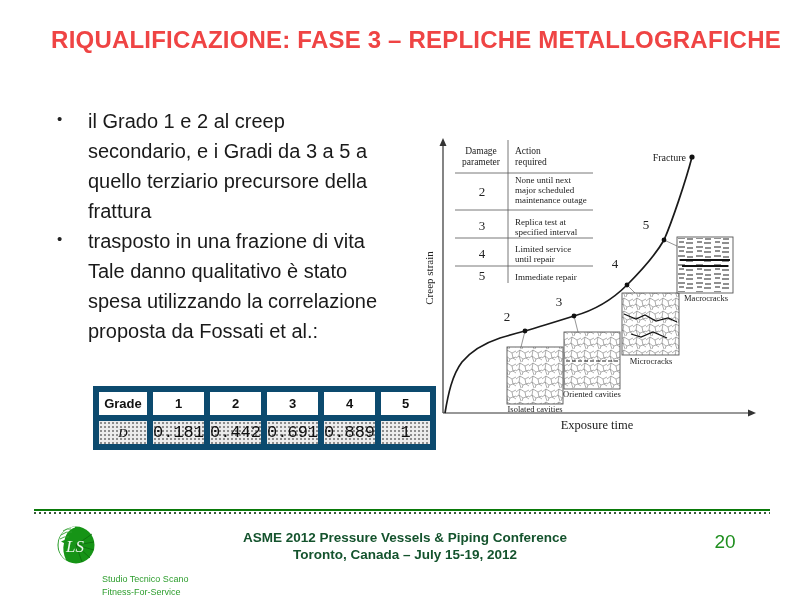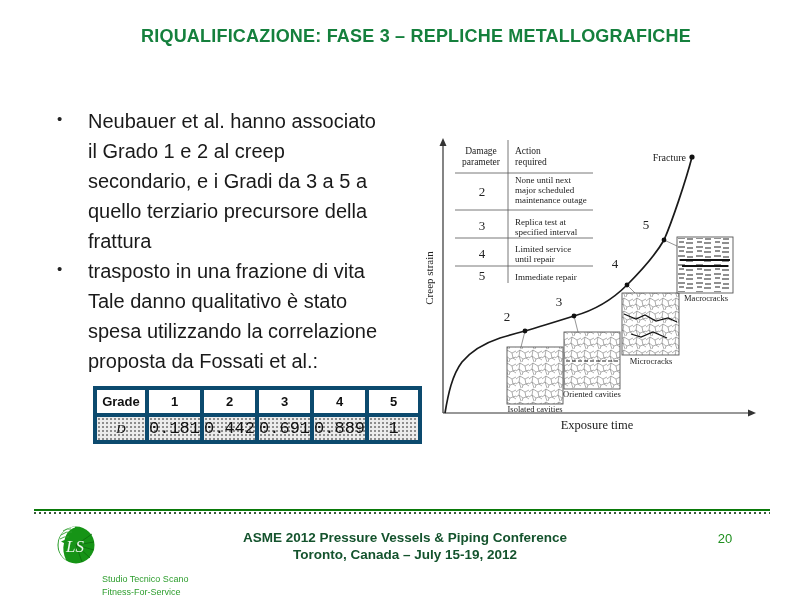--- a/index.html
+++ b/index.html
@@ -1,31 +1,31 @@
 <!DOCTYPE html>
 <html><head>
 <meta charset="utf-8">
 <style>
   html,body{margin:0;padding:0;background:#ffffff;}
   .slide{position:relative;width:800px;height:600px;background:#ffffff;overflow:hidden;
          font-family:"Liberation Sans",sans-serif;color:#111;}
 
   
   .title{position:absolute;top:26px;left:0;right:0;text-align:center;
-         font-size:18px;font-weight:700;letter-spacing:.2px;color:#15803d;padding-left:32px;}
+         font-size:24px;font-weight:700;letter-spacing:.2px;color:#ef4444;padding-left:32px;}
 
   
   .bullets{position:absolute;left:57px;top:106px;}
   .bullet{position:relative;padding-left:31px;margin-bottom:0;}
   .bullet .marker{position:absolute;left:0;top:4px;font-size:15px;color:#222;}
   .bullet .line{white-space:nowrap;font-size:20px;line-height:30px;color:#1a1a1a;}
 
   
   .grade-table{position:absolute;left:93px;top:386px;border-collapse:collapse;}
-  .grade-table td{border:4px solid #0c4a6e;text-align:center;padding:0;height:23px;}
+  .grade-table td{border:6px solid #0c4a6e;text-align:center;padding:0;height:23px;}
   .grade-table .hdr{font-weight:700;font-size:13px;background:#fff;}
   .grade-table .c0{width:48px;}
   .grade-table .c{width:49px;}
   .grade-table .data{font-size:17px;background-color:#ececec;
       background-image:radial-gradient(circle,#8a8a8a 0.7px,rgba(0,0,0,0) 0.9px);
       background-size:4px 4px;font-family:Liberation Mono, monospace;}
   .grade-table .rowlab{font-style:italic;font-family:"Liberation Serif",serif;font-size:13px;}
 
   
   .figure{position:absolute;left:425px;top:128px;width:345px;height:316px;}
@@ -34,33 +34,32 @@
   
   .divider{position:absolute;left:34px;right:30px;top:509px;height:6px;}
   .divider .solid{height:2px;background:#0a7a0a;}
   .divider .dots{height:2px;margin-top:1px;
       background-image:repeating-linear-gradient(90deg,#3a5a3a 0 2px,rgba(0,0,0,0) 2px 5px);}
   .logo{position:absolute;left:54px;top:524px;width:42px;height:42px;}
   .org{position:absolute;left:102px;top:528px;color:#2e9e2e;font-size:9px;line-height:13px;margin-top:45px;}
   .conf{position:absolute;left:180px;top:529px;width:450px;text-align:center;
         color:#14532d;font-weight:700;font-size:13.5px;line-height:17px;}
   .pagenum{position:absolute;left:703px;top:531px;width:44px;text-align:center;
-        color:#1f8f1f;font-size:13px;}
+        color:#1f8f1f;font-size:19px;}
 </style>
 </head>
 <body>
 
 <div class="slide">
 
   <div class="title">RIQUALIFICAZIONE: FASE 3 – REPLICHE METALLOGRAFICHE</div>
 
   <div class="bullets">
     <div class="bullet">
       <span class="marker">•</span>
-      <div class="line">Neubauer et al. hanno associato</div>
       <div class="line">il Grado 1 e 2 al creep</div>
       <div class="line">secondario, e i Gradi da 3 a 5 a</div>
       <div class="line">quello terziario precursore della</div>
       <div class="line">frattura</div>
     </div>
     <div class="bullet">
       <span class="marker">•</span>
       <div class="line">trasposto in una frazione di vita</div>
       <div class="line">Tale danno qualitativo è stato</div>
       <div class="line">spesa utilizzando la correlazione</div>

